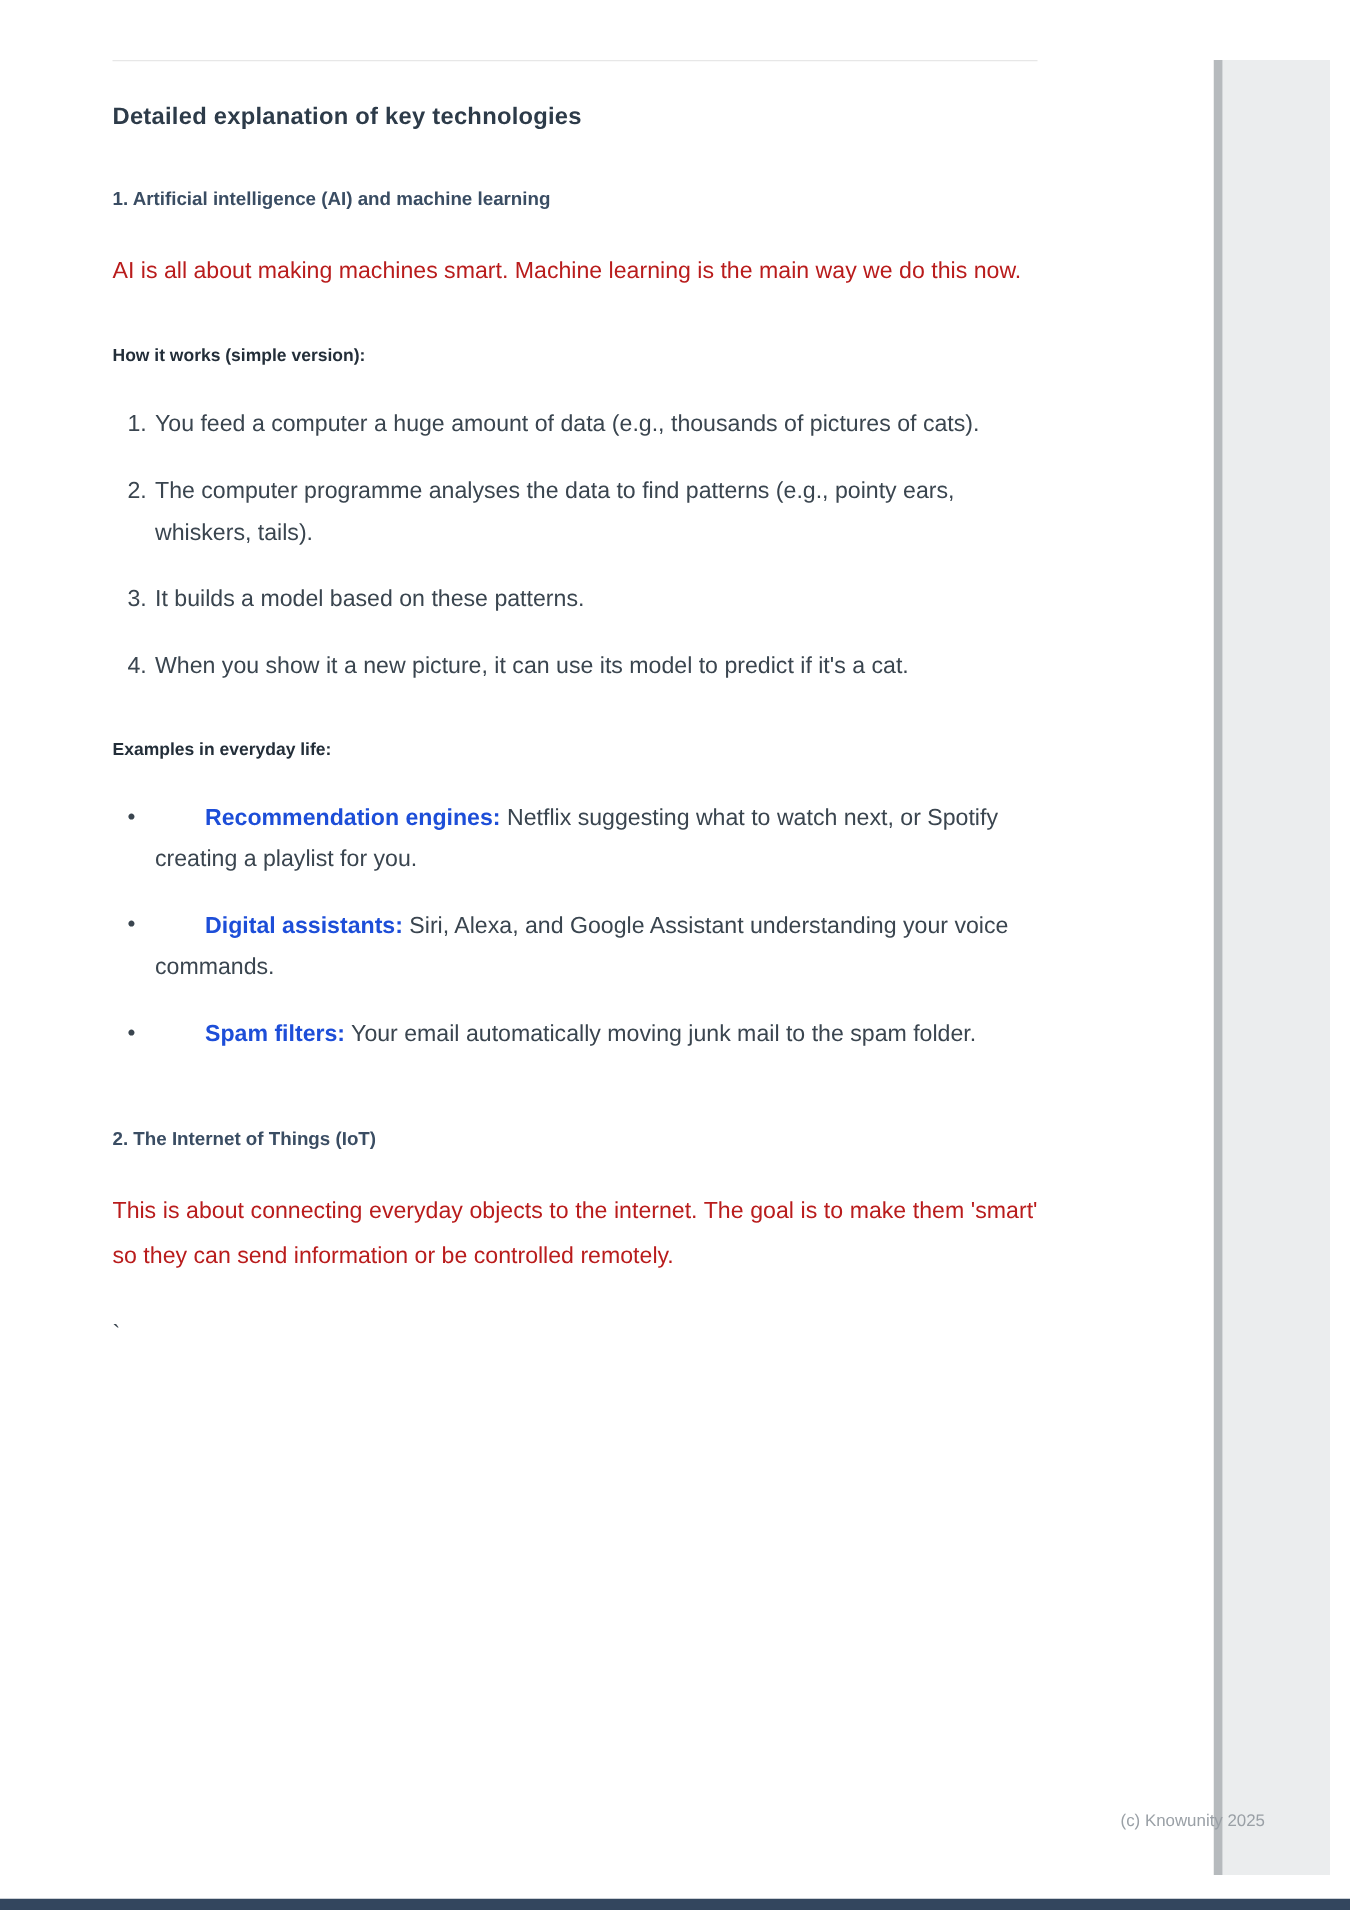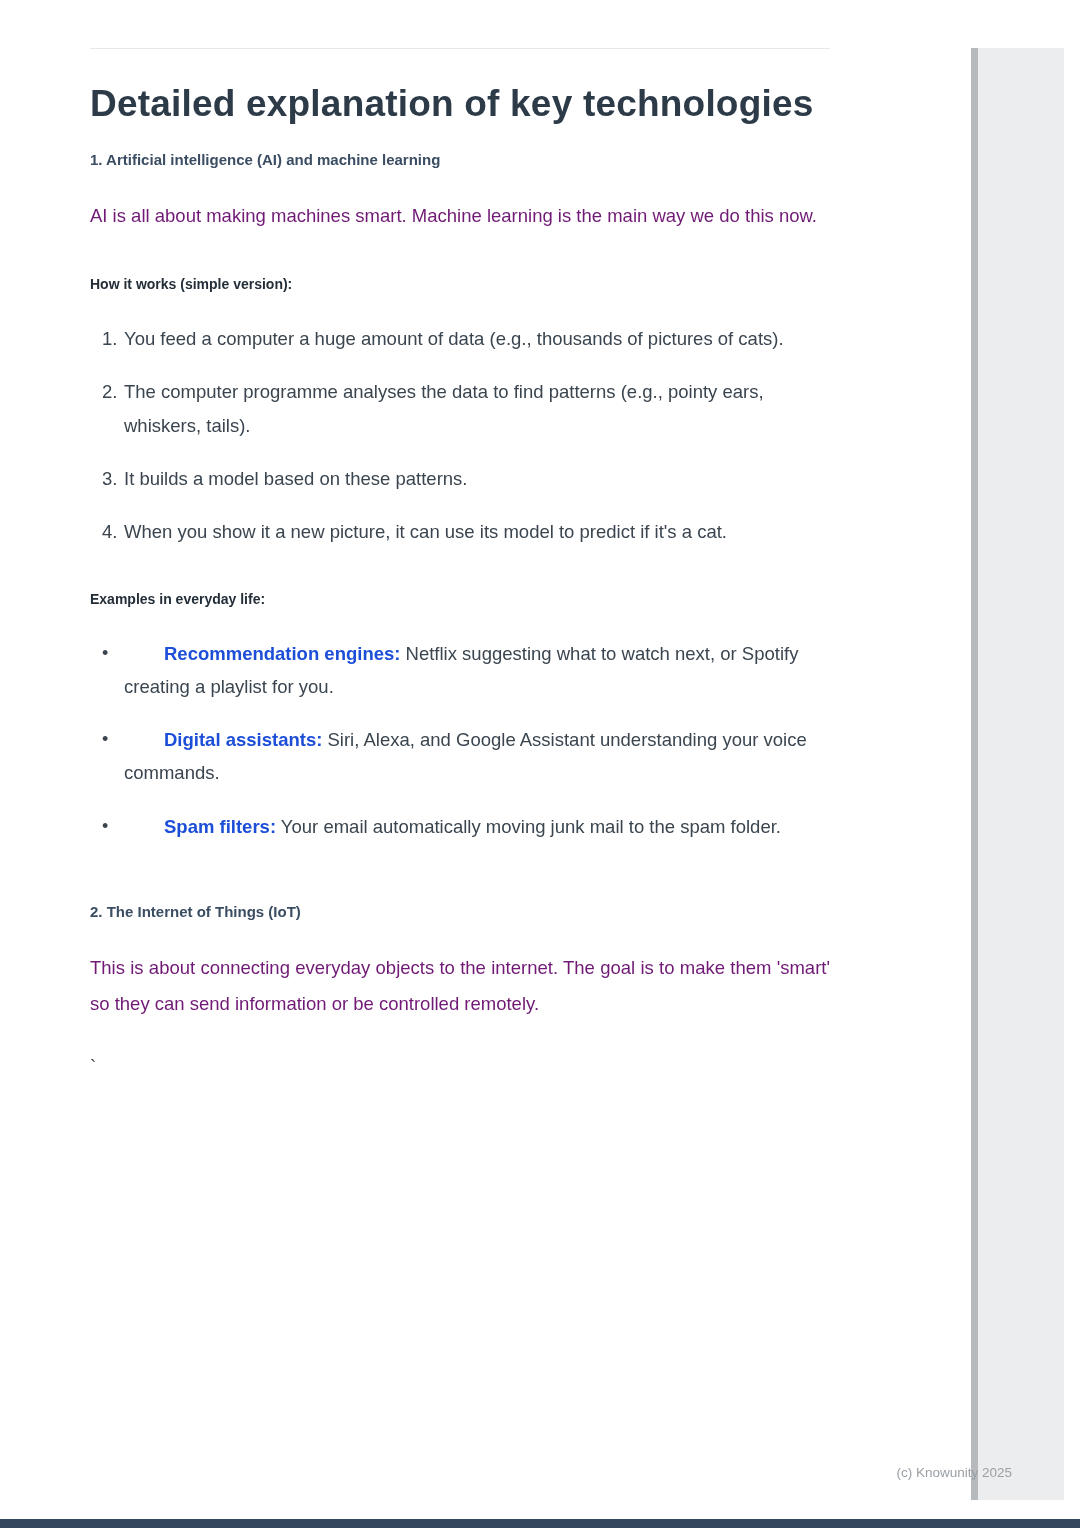--- a/index.html
+++ b/index.html
@@ -40,38 +40,38 @@
     left: 90px; top: 48px;
     width: 740px;
   }
   .top-rule {
     border-top: 1px solid #e7e7e7;
     height: 0;
     margin-bottom: 34px;
   }
 
   .h1 {
-    font-size: 37px;
+    font-size: 19px;
     font-weight: 800;
     color: #2d3b49;
     letter-spacing: 0.2px;
-    margin-bottom: 26px;
+    margin-bottom: 46px;
   }
   .h2 {
     font-size: 15px;
     font-weight: 700;
     color: #3a4d63;
     margin-bottom: 30px;
   }
   .h2.second { margin-top: 60px; }
   .para {
     font-size: 18.5px;
     line-height: 1.95;
     text-align: justify;
-    color: #701a75;
+    color: #b91c1c;
     margin-bottom: 30px;
   }
   .h3 {
     font-size: 14px;
     font-weight: 700;
     color: #232e39;
     margin-top: 42px;
     margin-bottom: 30px;
   }
 
@@ -94,21 +94,21 @@
 
   .stray {
     font-size: 18.5px;
     color: #3a454f;
     margin-top: 34px;
   }
 
   .footer-credit {
     position: absolute;
     right: 68px;
-    bottom: 48px;
+    bottom: 64px;
     font-size: 13.5px;
     color: #9aa0a6;
     z-index: 2;
   }
 </style>
 </head>
 <body>
 
 <div class="page">
 

